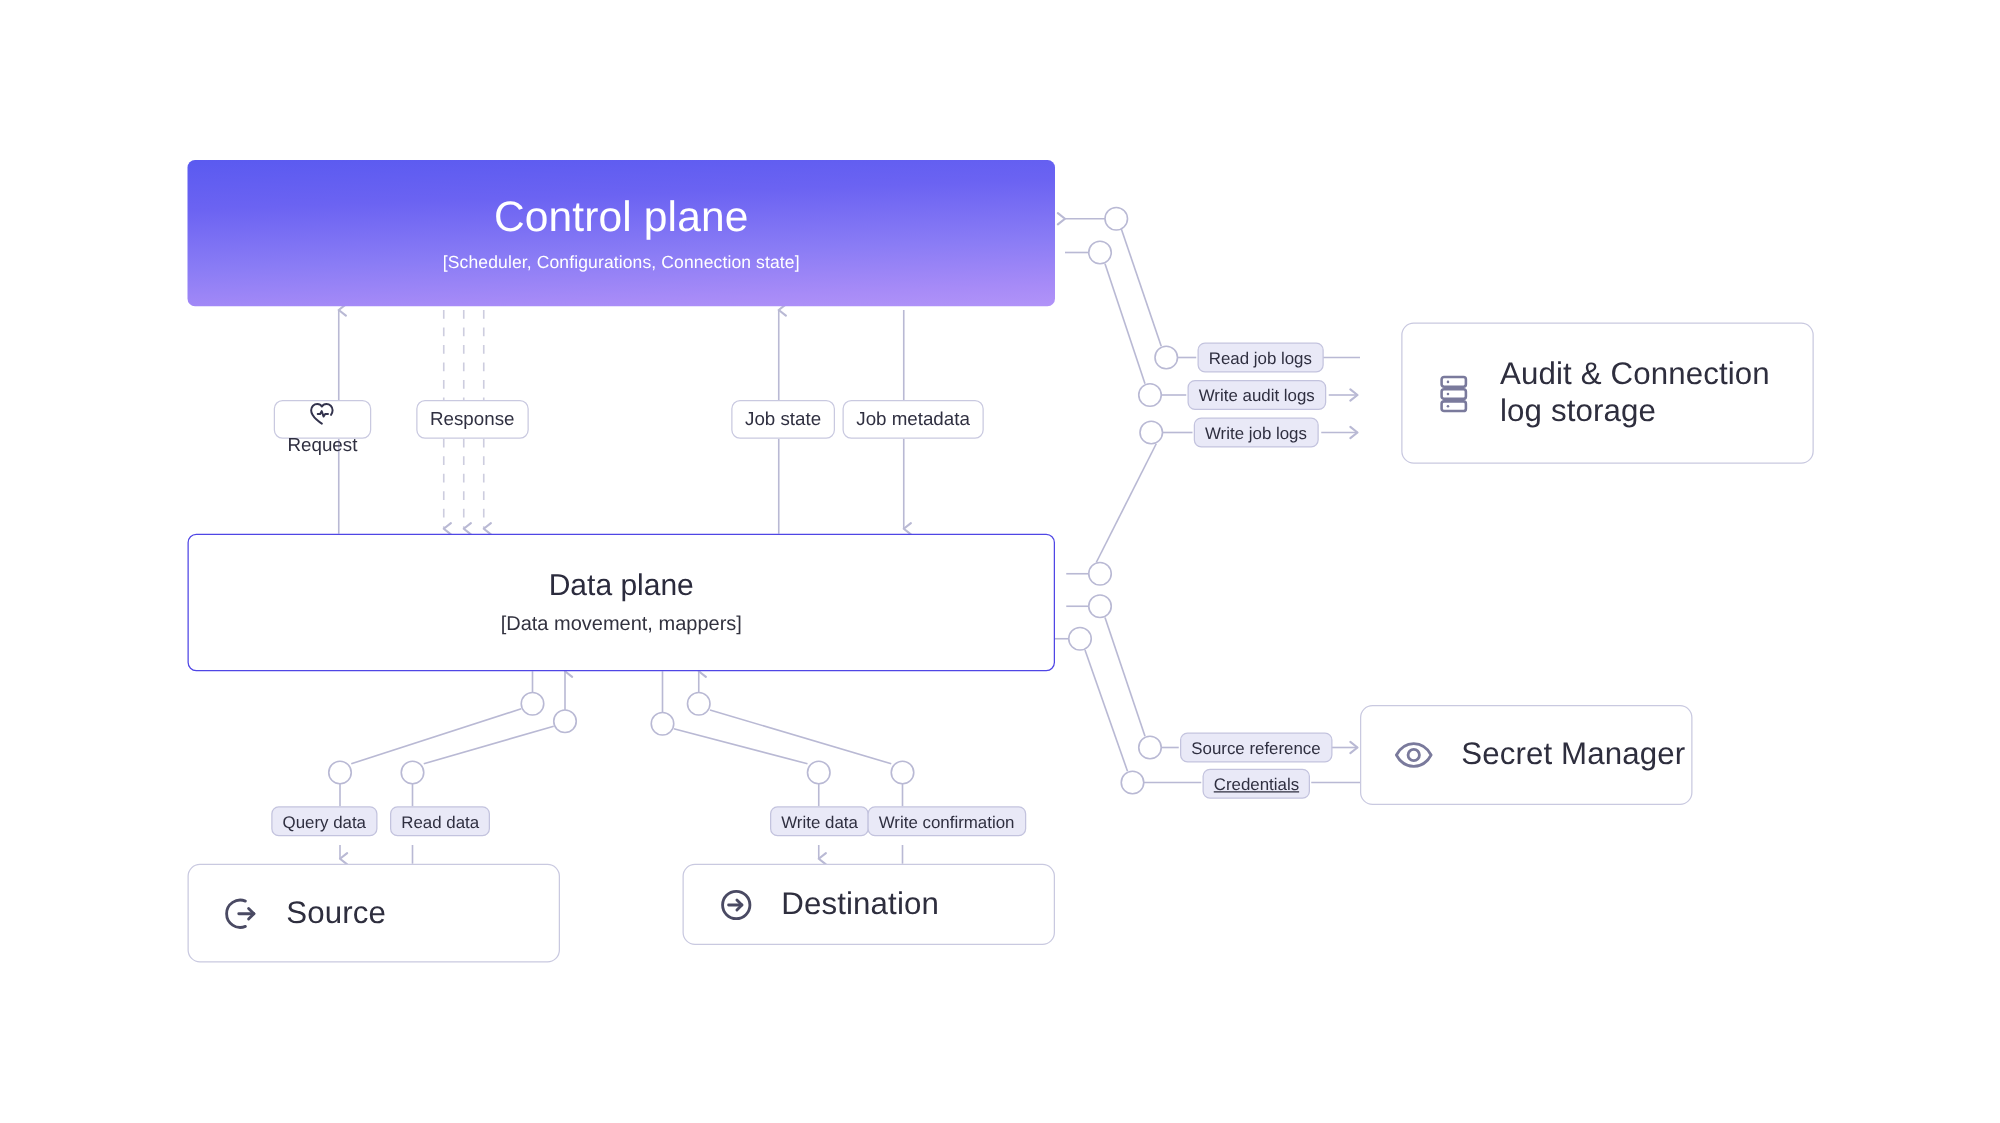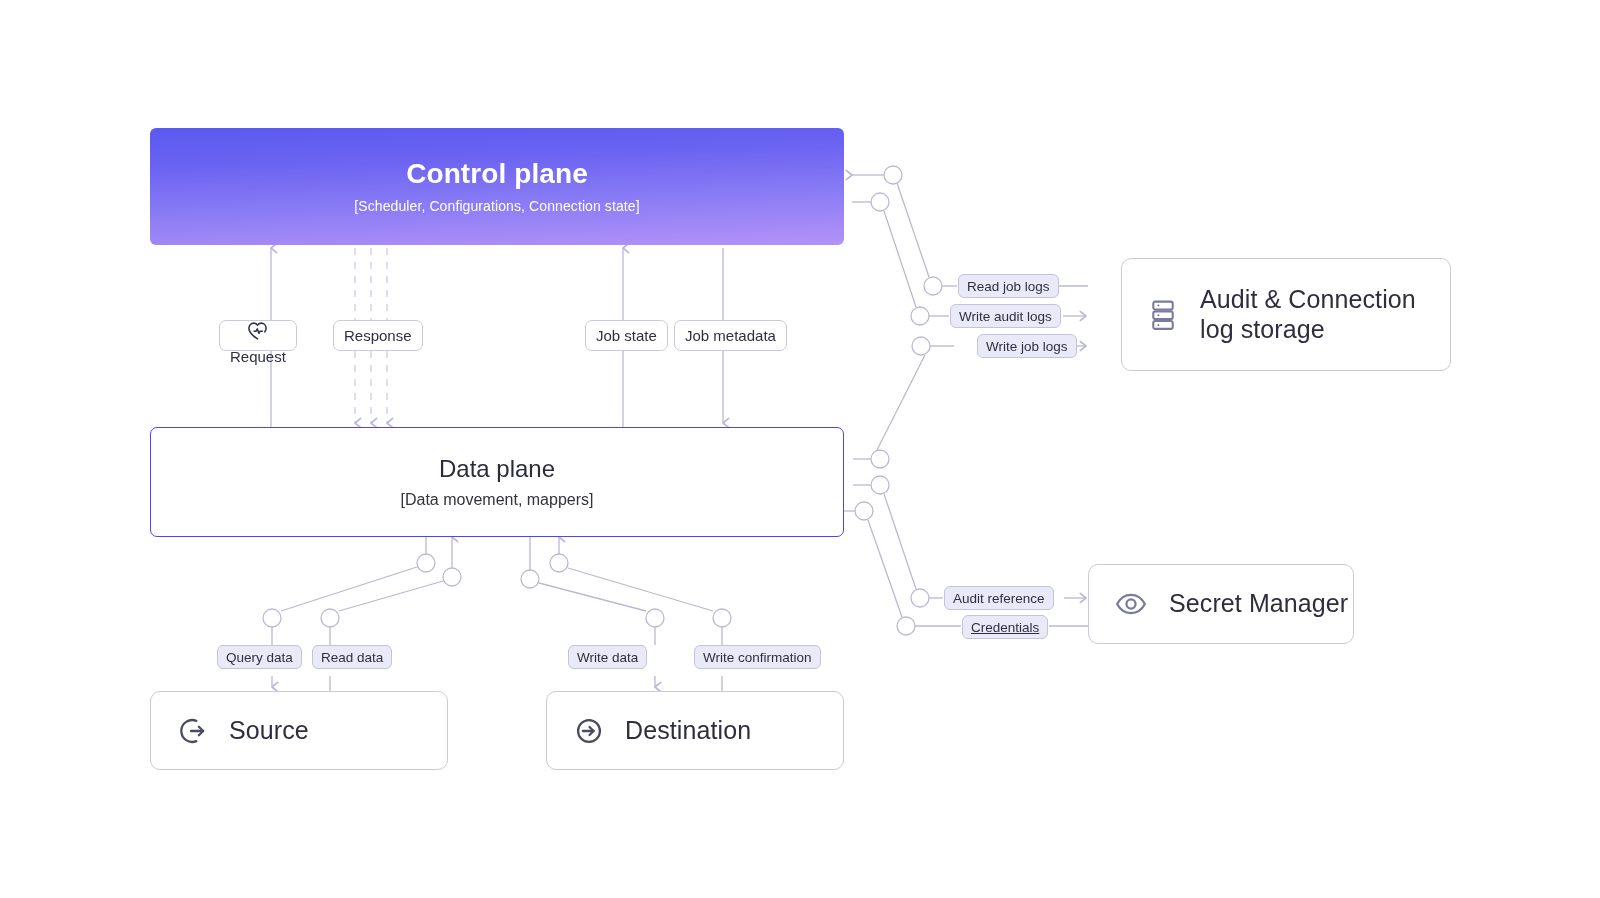--- a/index.html
+++ b/index.html
@@ -27,21 +27,21 @@
     left: 150px; top: 128px;
     width: 694px; height: 117px;
     border-radius: 6px;
     background: linear-gradient(178deg, #5a5af0 0%, #6b63f2 28%, #8a7cf5 62%, #a78bf7 88%, #b193f8 100%);
     display: flex; flex-direction: column;
     align-items: center; justify-content: center;
     color: #ffffff;
     z-index: 3;
   }
   .control-plane .cp-title {
-    font-size: 28px; font-weight: 700; letter-spacing: .1px;
+    font-size: 34px; font-weight: 400; letter-spacing: .1px;
     line-height: 1.1; margin-bottom: 8px;
   }
   .control-plane .cp-sub {
     font-size: 14px; font-weight: 400; letter-spacing: .1px;
   }
 
   
   .data-plane {
     position: absolute;
     left: 150px; top: 427px;
@@ -76,21 +76,21 @@
     line-height: 1.18; letter-spacing: .1px;
   }
 
   #card-audit { left: 1121px; top: 258px; width: 330px; height: 113px; padding-left: 26px; }
   #card-audit .card-icon { margin-right: 22px; }
   #card-secret { left: 1088px; top: 564px; width: 266px; height: 80px; padding-left: 26px; }
   #card-secret .card-icon { margin-right: 22px; }
 
   #card-source { left: 150px; top: 691px; width: 298px; height: 79px; padding-left: 26px; }
   #card-source .card-icon { margin-right: 20px; }
-  #card-destination { left: 546px; top: 691px; width: 298px; height: 79px; padding-left: 26px; }
+  #card-destination { left: 546px; top: 691px; width: 298px; height: 65px; padding-left: 26px; }
   #card-destination .card-icon { margin-right: 20px; }
 
   
   .pill {
     position: absolute;
     display: flex; align-items: center; gap: 7px;
     height: 31px;
     padding: 0 10px;
     border-radius: 7px;
     border: 1.3px solid #c9c9e0;
@@ -104,28 +104,28 @@
   .pill .pill-icon { display: flex; align-items: center; color: #33334d; }
 
   
   #pill-request     { left: 219px; top: 320px; flex-direction: column; }
   #pill-response    { left: 333px; top: 320px; }
   #pill-job-state   { left: 585px; top: 320px; }
   #pill-job-meta    { left: 674px; top: 320px; }
 
   #pill-read-job-logs  { left: 958px; top: 274px; }
   #pill-write-audit    { left: 950px; top: 304px; }
-  #pill-write-job-logs { left: 977px; top: 334px; }
+  #pill-write-job-logs { left: 955px; top: 334px; }
 
   #pill-secret-ref   { left: 944px; top: 586px; }
   #pill-credentials  { left: 962px; top: 615px; text-decoration: underline; }
 
   #pill-query-data   { left: 217px; top: 645px; }
   #pill-read-data    { left: 312px; top: 645px; }
-  #pill-write-data   { left: 568px; top: 645px; }
+  #pill-write-data   { left: 616px; top: 645px; }
   #pill-write-conf   { left: 694px; top: 645px; }
 </style>
 </head>
 <body>
 
 <div id="canvas">
 
   <svg class="wires" viewBox="0 0 1600 898">
     <defs>
       <marker id="arr-down" markerWidth="9" markerHeight="9" refX="4.5" refY="7.4" orient="auto">
@@ -312,21 +312,21 @@
 
   <div class="pill tinted small" id="pill-write-audit">
     <span>Write audit logs</span>
   </div>
 
   <div class="pill tinted small" id="pill-write-job-logs">
     <span>Write job logs</span>
   </div>
 
   <div class="pill tinted small" id="pill-secret-ref">
-    <span>Audit reference</span>
+    <span>Source reference</span>
   </div>
 
   <div class="pill tinted small" id="pill-credentials">
     <span>Credentials</span>
   </div>
 
   <div class="pill tinted small" id="pill-query-data">
     <span>Query data</span>
   </div>
 

